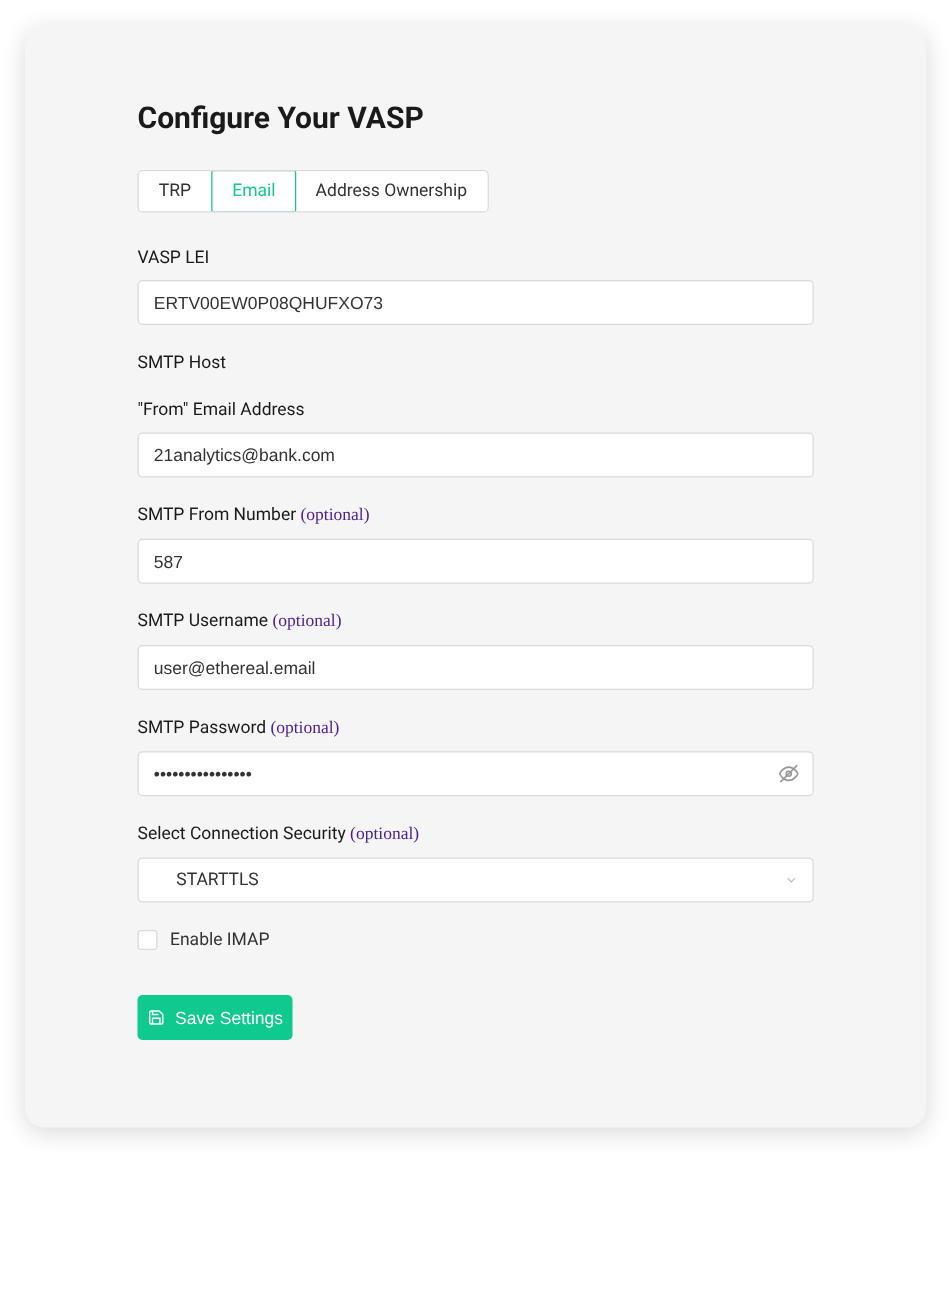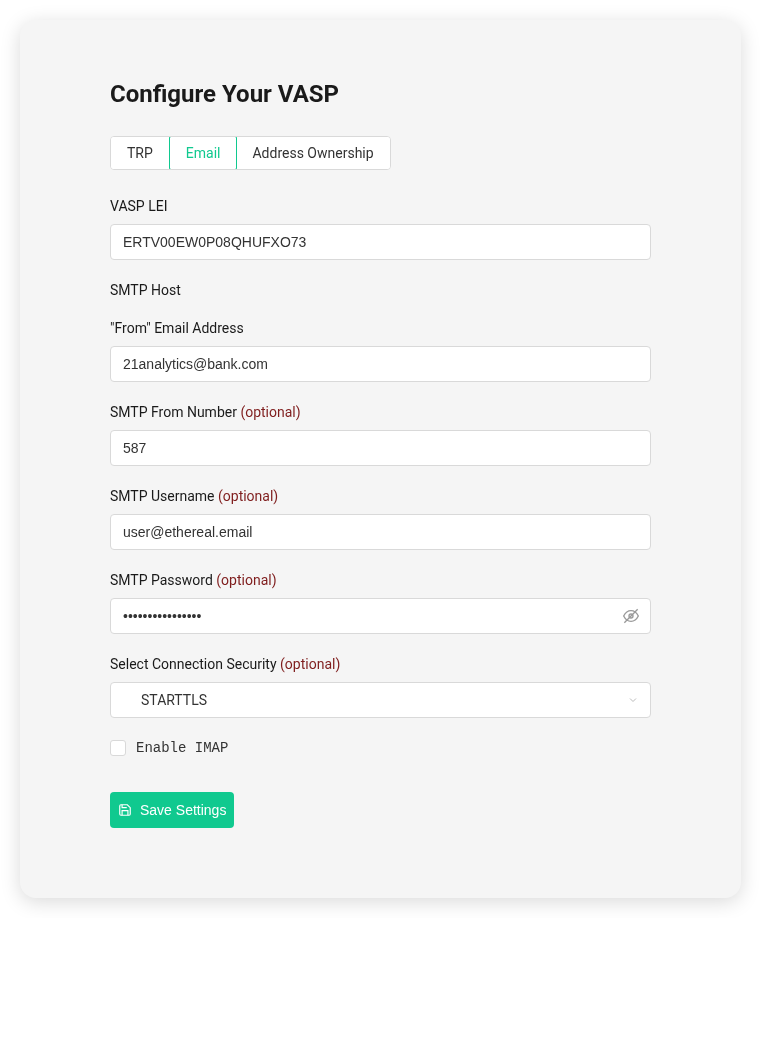--- a/index.html
+++ b/index.html
@@ -56,21 +56,22 @@
     .form-group {
       margin-bottom: 22px;
     }
     .form-label {
       display: block;
       font-size: 14px;
       color: #1a1a1a;
       margin-bottom: 10px;
     }
     .optional {
-      color: #7f1d1d;
+      color: #4c1d95;
+      font-family: Liberation Serif, serif;
     }
     .form-input {
       width: 100%;
       padding: 9px 12px;
       font-size: 14px;
       border: 1px solid #d9d9d9;
       border-radius: 4px;
       background: #fff;
       color: #333;
       outline: none;
@@ -121,21 +122,20 @@
       width: 16px;
       height: 16px;
       border: 1px solid #d9d9d9;
       border-radius: 3px;
       background: #fff;
       cursor: pointer;
     }
     .checkbox-label {
       font-size: 14px;
       color: #333;
-      font-family: Liberation Mono, monospace;
     }
     .save-button {
       display: inline-flex;
       align-items: center;
       gap: 8px;
       background: #10c98f;
       color: #fff;
       border: none;
       border-radius: 4px;
       padding: 10px 8px;

